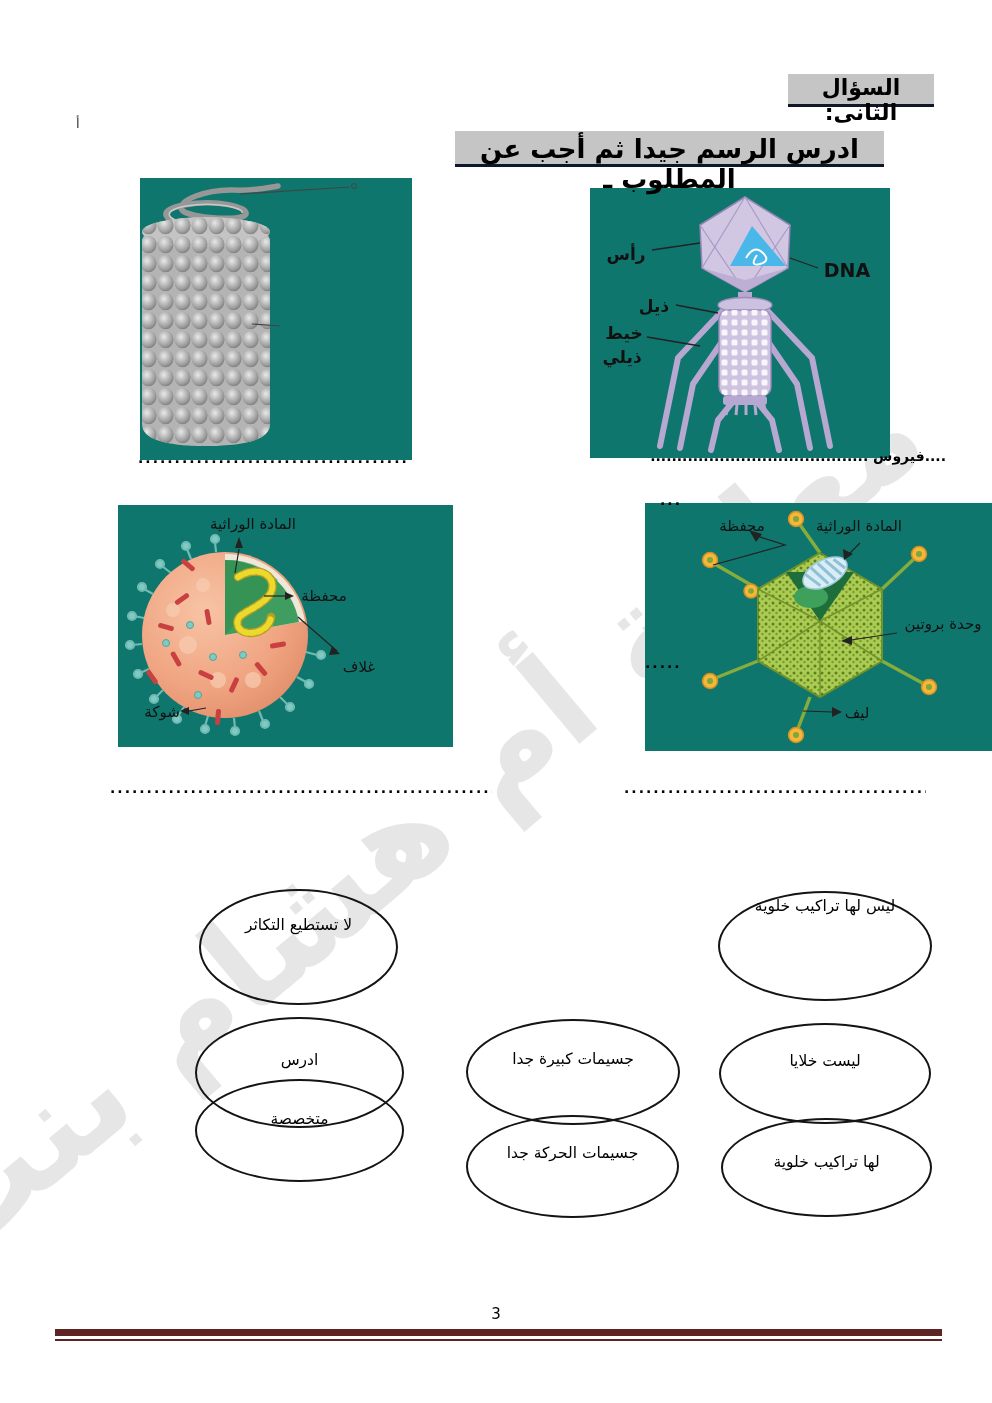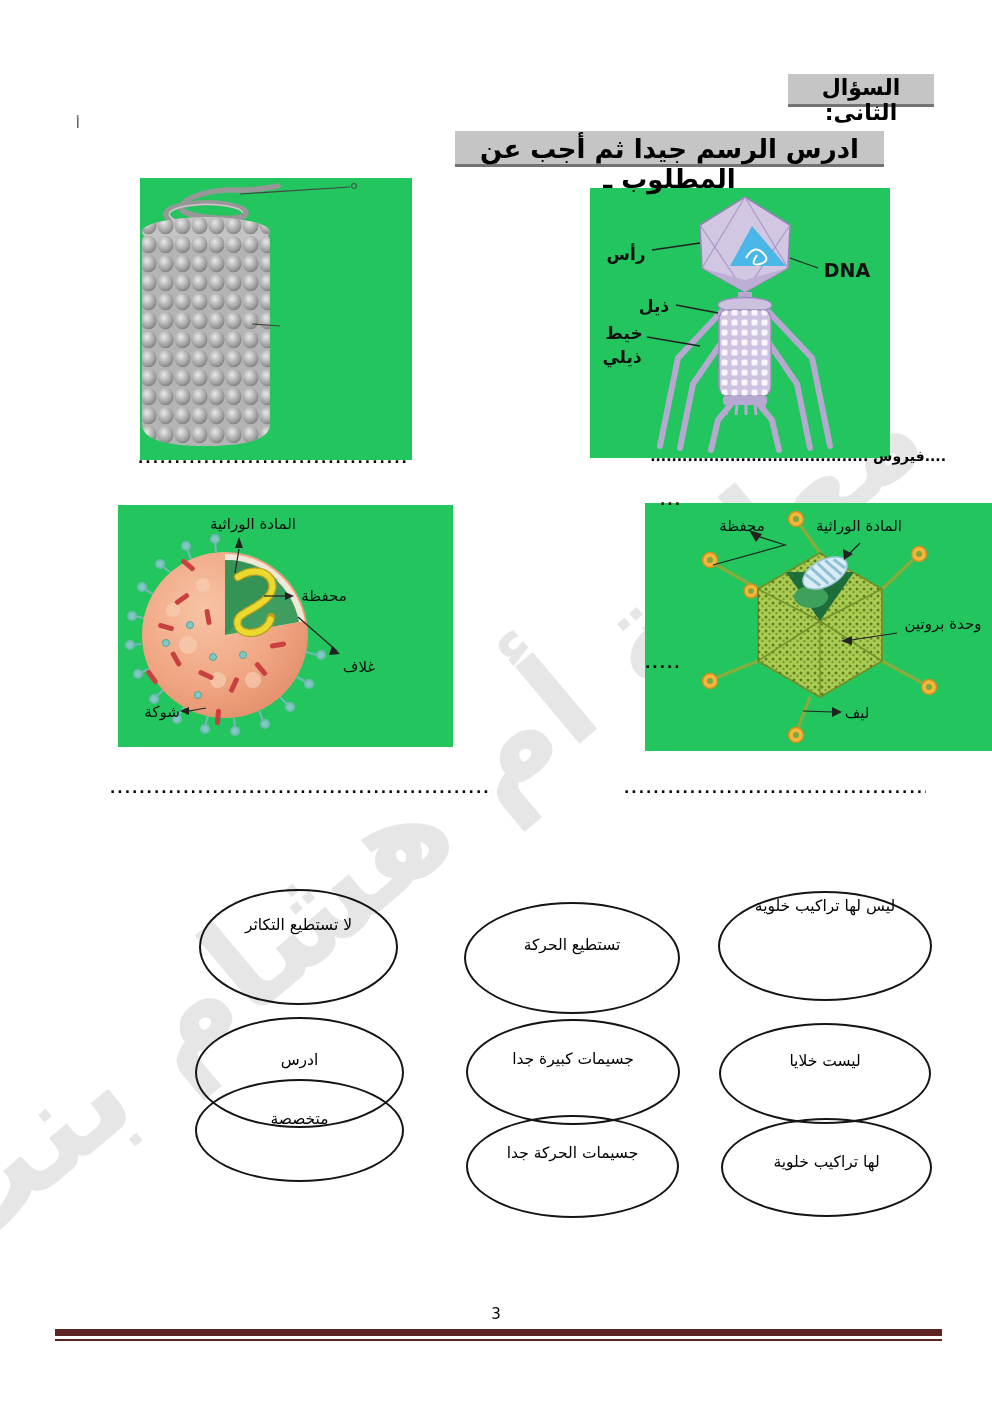--- a/index.html
+++ b/index.html
@@ -12,28 +12,28 @@
   .watermark {
     position:absolute; left:-70px; top:690px; width:1100px;
     transform:rotate(-40deg); transform-origin:center;
     font-size:132px; font-weight:bold; color:#6a6a6a; opacity:0.16;
     white-space:nowrap; direction:rtl; text-align:center; z-index:0;
     pointer-events:none;
   }
   .corner-mark { position:absolute; left:76px; top:116px; font-size:13px; color:#333; z-index:2; }
   
   .hl {
-    position:absolute; background:#c5c5c5; border-bottom:3px solid #737373;
+    position:absolute; background:#c5c5c5; border-bottom:3px solid #0f172a;
     font-weight:bold; color:#000; direction:rtl; z-index:3;
   }
   .q-title { left:788px; top:74px; width:146px; height:33px; font-size:22px; text-align:center; padding-top:1px; }
   .q-instruction { left:455px; top:131px; width:429px; height:36px; font-size:26px; text-align:center; padding-top:3px; }
   .banner { left:143px; top:818px; width:803px; height:40px; font-size:22px; padding:5px 6px 0 6px; text-align:justify; text-align-last:justify; }
   
-  .fig { position:absolute; background:#22c55e; z-index:2; }
+  .fig { position:absolute; background:#0f766e; z-index:2; }
   .fig-tmv    { left:140px; top:178px; width:272px; height:282px; }
   .fig-phage  { left:590px; top:188px; width:300px; height:270px; }
   .fig-sph    { left:118px; top:505px; width:335px; height:242px; }
   .fig-adeno  { left:645px; top:503px; width:347px; height:248px; }
   svg text { font-family:"DejaVu Sans", sans-serif; fill:#111; }
   .svg-label { font-size:15px; }
   .svg-label-bold { font-size:17px; font-weight:bold; }
   .svg-label-dna { font-size:19px; font-weight:bold; }
   
   .ans {
@@ -346,23 +346,20 @@
   </div>
 
   <div class="stray stray-b">.....</div>
   <div class="ans ans-sph">......................................................................</div>
   <div class="ans ans-adeno">............................................................</div>
 
 
   <div class="oval o1">
       <span>ليس لها تراكيب خلوية</span>
     </div>
-  <div class="oval o2">
-      <span>تستطيع الحركة</span>
-    </div>
   <div class="oval o3">
       <span>لا تستطيع  التكاثر</span>
     </div>
   <div class="oval o5">
       <span>جسيمات كبيرة جدا</span>
     </div>
   <div class="oval o4">
       <span>ليست خلايا</span>
     </div>
   <div class="oval o6">

